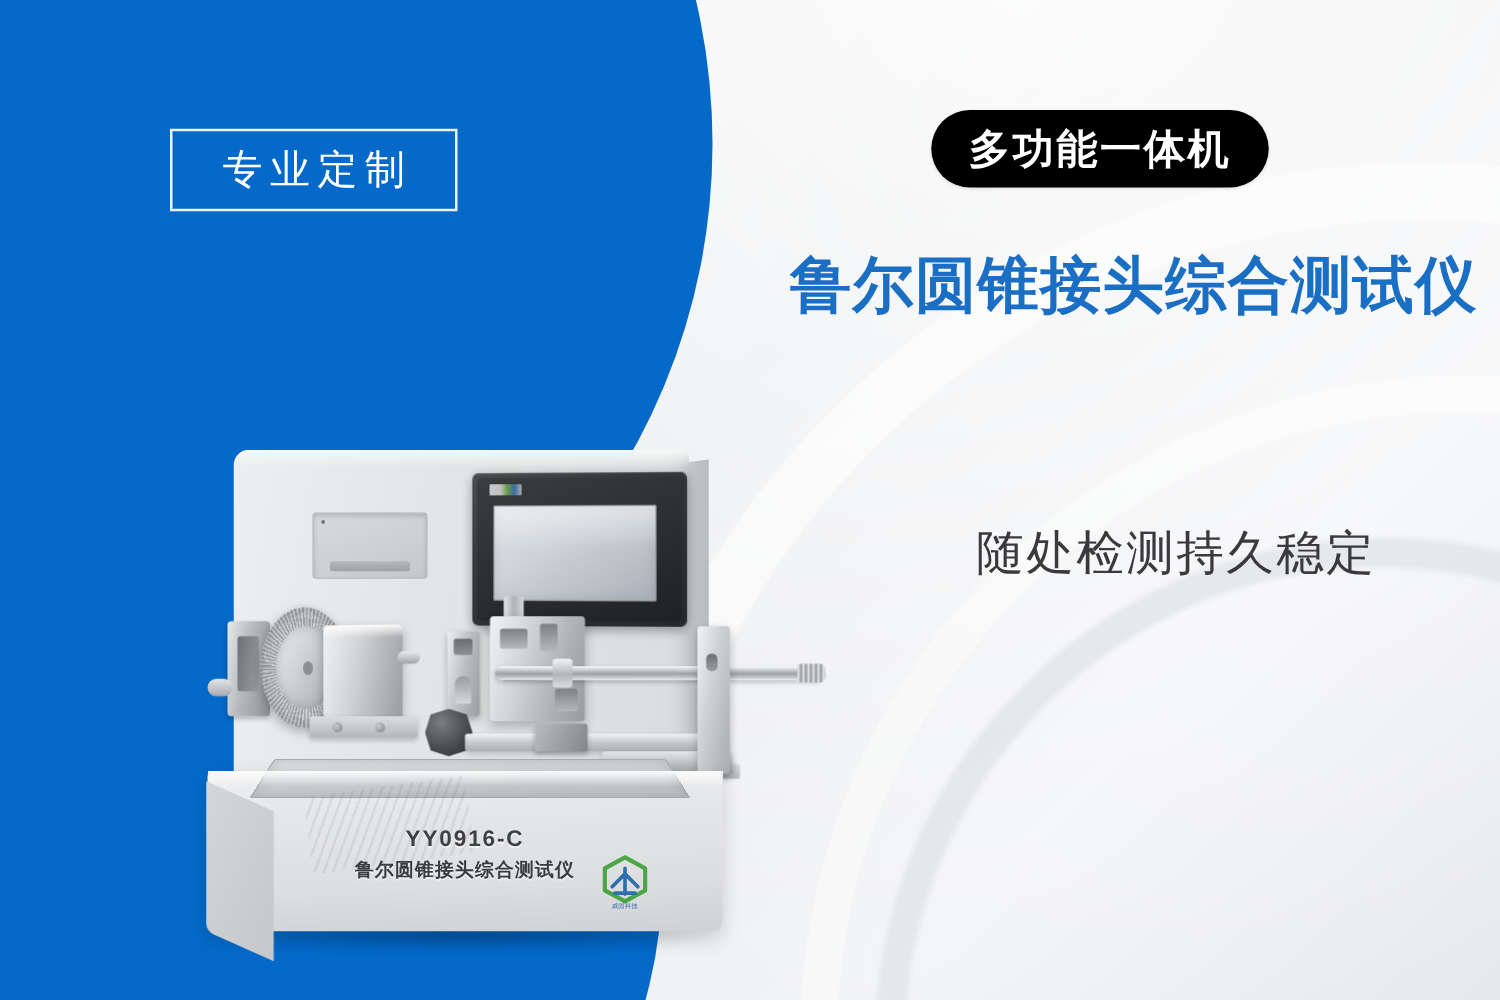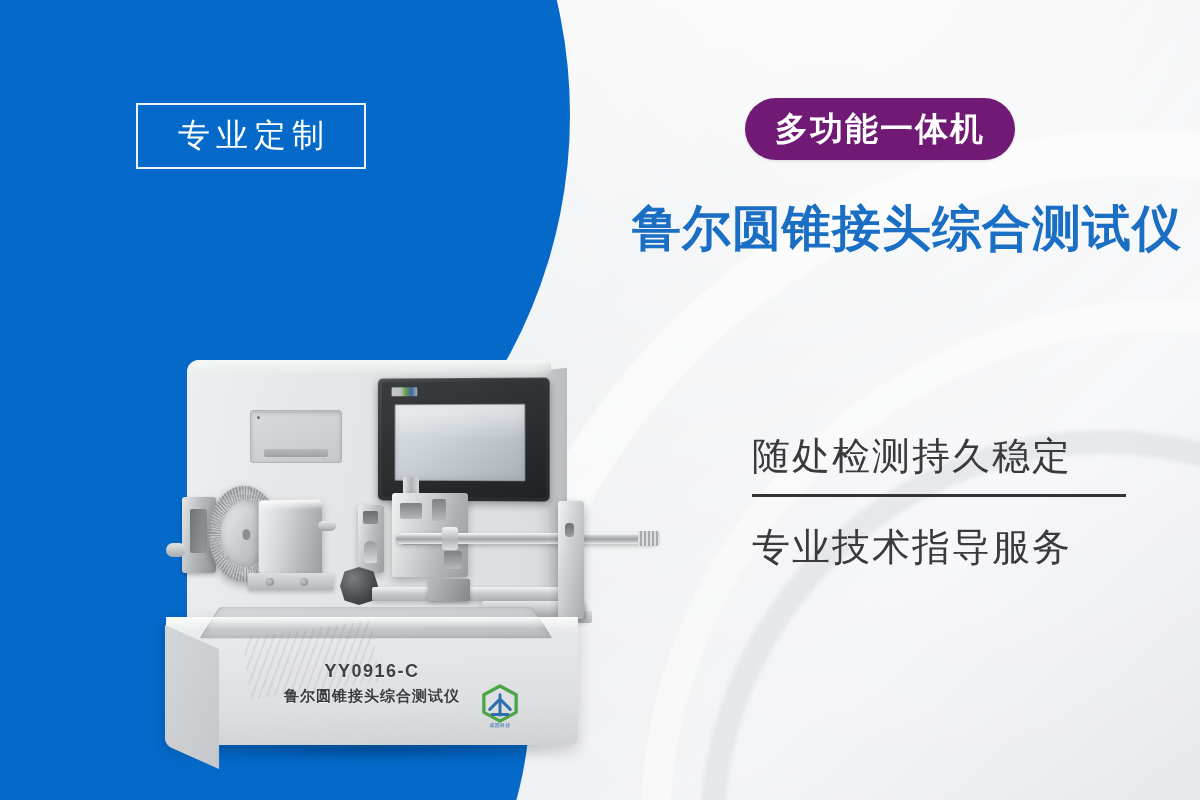--- a/index.html
+++ b/index.html
@@ -98,25 +98,25 @@
     color: #ffffff;
     font-size: 32px;
     letter-spacing: 6px;
     text-indent: 6px;
     font-weight: 400;
   }
 
   
   .pill {
     position: absolute;
-    left: 745px; top: 98px;
+    left: 745px; top: 88px;
     height: 62px;
     padding: 0 30px;
     border-radius: 32px;
-    background: #701a75;
+    background: #000000;
     color: #ffffff;
     font-size: 33px;
     font-weight: 700;
     letter-spacing: 2px;
     display: flex;
     align-items: center;
     justify-content: center;
     box-shadow: 0 1px 3px rgba(0,0,0,0.12);
   }
   .main-title {
@@ -124,22 +124,23 @@
     left: 632px; top: 196px;
     font-size: 49px;
     font-weight: 700;
     color: #1a6fc4;
     letter-spacing: 1px;
     white-space: nowrap;
   }
 
   .features {
     position: absolute;
-    left: 752px; top: 424px;
+    left: 752px; top: 411px;
     width: 378px;
+    text-align: center;
   }
   .feature {
     position: relative;
   }
   .feature-text {
     font-size: 38px;
     font-weight: 500;
     color: #3a3a3c;
     letter-spacing: 2px;
     line-height: 64px;
@@ -585,24 +586,20 @@
 
   <div class="pill">多功能一体机</div>
 
   <div class="main-title">鲁尔圆锥接头综合测试仪</div>
 
   <div class="features">
     <div class="feature">
       <div class="feature-text">随处检测持久稳定</div>
       <div class="feature-rule"></div>
     </div>
-    <div class="feature">
-      <div class="feature-text">专业技术指导服务</div>
-
-    </div>
   </div>
 
   <div class="machine-shadow"></div>
 
   <div class="machine">
 
     <div class="console-right"></div>
     <div class="console">
       <div class="console-top-hl"></div>
 

